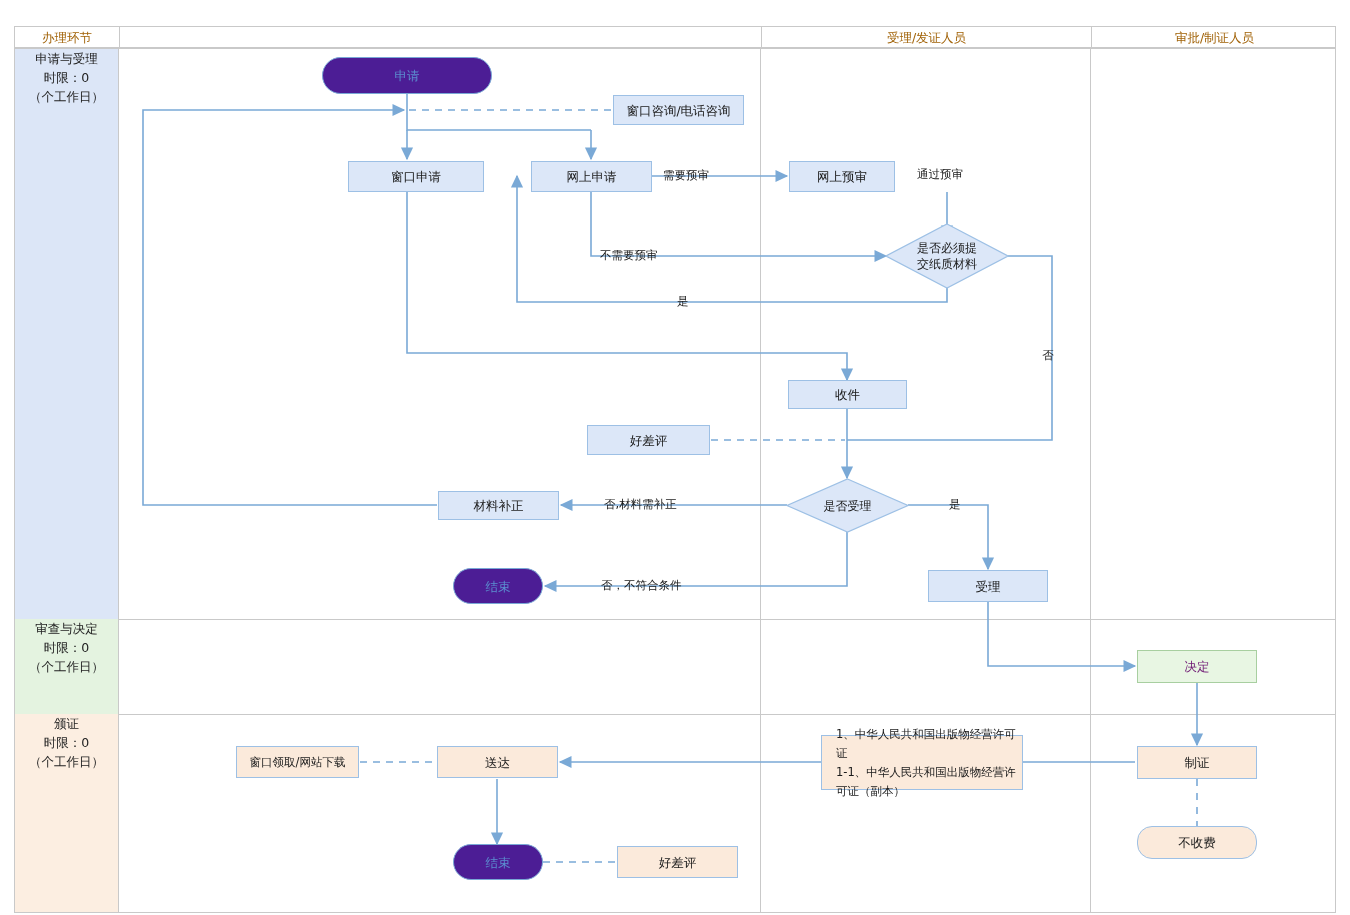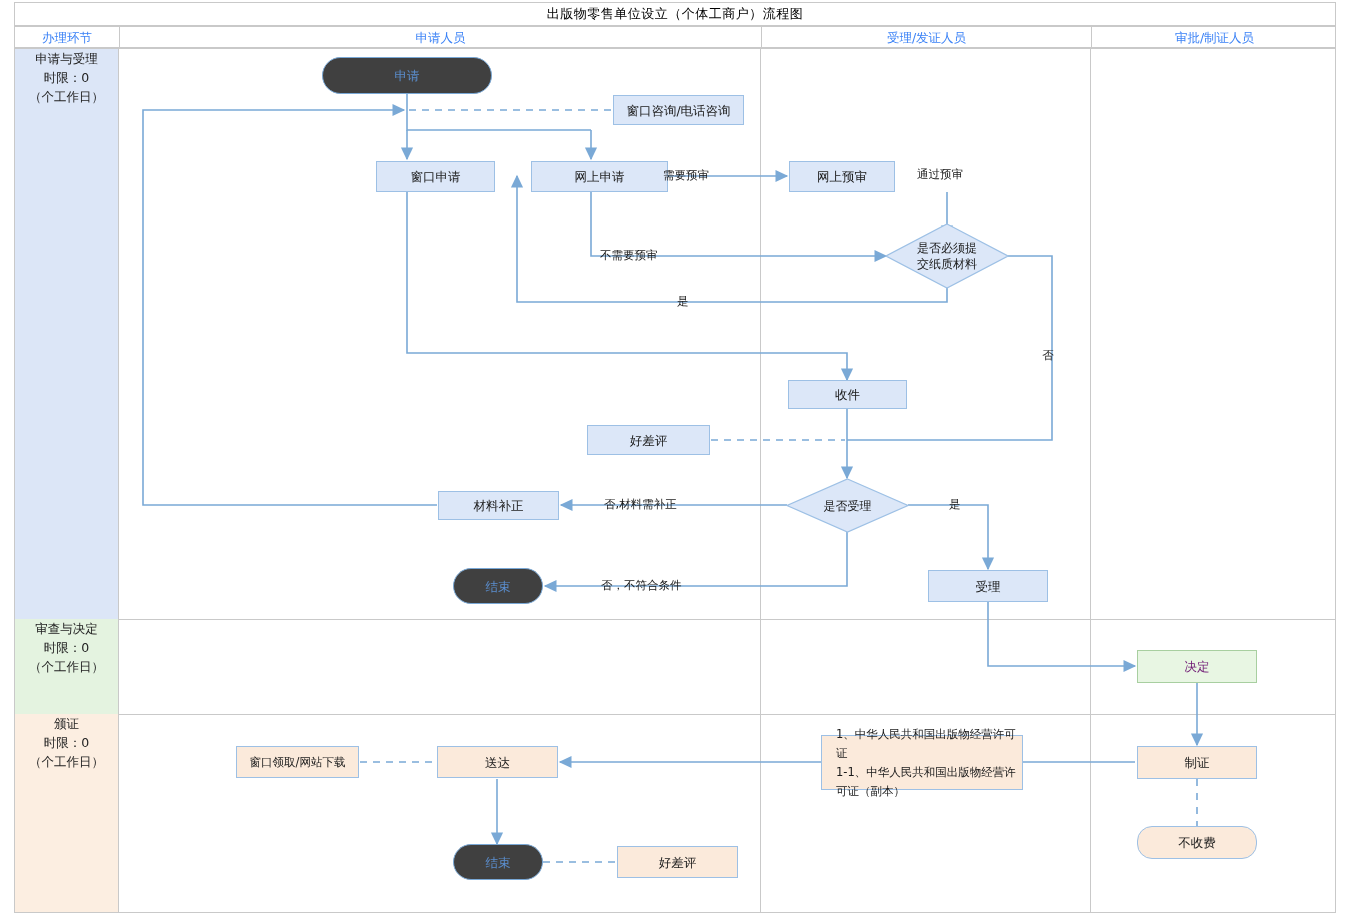--- a/index.html
+++ b/index.html
@@ -5,67 +5,63 @@
   html,body{margin:0;padding:0;background:#ffffff;}
   body{font-family:"DejaVu Sans","Liberation Sans",sans-serif;}
   #root{position:relative;width:1350px;height:915px;background:#ffffff;overflow:hidden;}
 
   
   .frame{position:absolute;border:1px solid #c9c9c9;box-sizing:border-box;}
   #title-row{left:14px;top:2px;width:1322px;height:24px;display:flex;align-items:center;justify-content:center;background:#fff;}
   #title-text{font-size:13px;color:#000;letter-spacing:.5px;}
 
   #header-row{left:14px;top:26px;width:1322px;height:22px;background:#fff;}
-  .hdr-cell{position:absolute;top:0;height:22px;display:flex;align-items:center;justify-content:center;font-size:12.5px;color:#3b82f6;box-sizing:border-box;}
+  .hdr-cell{position:absolute;top:0;height:22px;display:flex;align-items:center;justify-content:center;font-size:12.5px;color:#a16207;box-sizing:border-box;}
   .vdiv{position:absolute;width:1px;background:#c9c9c9;}
   .hdiv{position:absolute;height:1px;background:#c9c9c9;}
 
   #body-frame{left:14px;top:48px;width:1322px;height:865px;background:#fff;}
 
   
   .lane{position:absolute;left:15px;width:103px;box-sizing:border-box;
         display:flex;align-items:flex-start;justify-content:center;text-align:center;
         font-size:12.5px;color:#222;line-height:19px;}
   #lane-1{top:49px;height:570px;background:#dce6f7;}
   #lane-2{top:619px;height:95px;background:#e4f3e0;}
   #lane-3{top:714px;height:198px;background:#fceee1;}
 
   
   .node{position:absolute;box-sizing:border-box;display:flex;align-items:center;
         justify-content:center;text-align:center;font-size:12.5px;line-height:17px;}
   .blue{background:#dce7f8;border:1px solid #9dc0e5;color:#1a1a1a;}
   .green{background:#e8f6e3;border:1px solid #a8cfa0;color:#701a75;}
   .peach{background:#fbeadb;border:1px solid #9dc0e5;color:#1a1a1a;}
-  .term{background:#404040;border:1px solid #79a8d6;border-radius:19px;color:#5b8fd0;}
+  .term{background:#4c1d95;border:1px solid #79a8d6;border-radius:19px;color:#5b8fd0;}
   .diamond-wrap{position:absolute;}
   .diamond-wrap svg{position:absolute;left:0;top:0;}
   .diamond-label{position:absolute;left:0;top:0;width:100%;height:100%;
         display:flex;align-items:center;justify-content:center;text-align:center;
         font-size:12px;line-height:16px;color:#1a1a1a;}
 
   
   .elabel{position:absolute;font-size:11.5px;color:#1a1a1a;white-space:nowrap;background:transparent;}
   .elabel.vert{writing-mode:vertical-rl;}
 
   
   #wires{position:absolute;left:0;top:0;width:1350px;height:915px;pointer-events:none;}
 </style>
 </head>
 <body>
 
 <div id="root">
 
-  <div id="title-row" class="frame">
-    <span id="title-text">出版物零售单位设立（个体工商户）流程图</span>
-  </div>
 
   <div id="header-row" class="frame">
     <div class="hdr-cell" style="left:0;width:104px;">办理环节</div>
     <div class="vdiv" style="left:104px;top:0;height:22px;"></div>
-    <div class="hdr-cell" style="left:105px;width:641px;">申请人员</div>
     <div class="vdiv" style="left:746px;top:0;height:22px;"></div>
     <div class="hdr-cell" style="left:747px;width:329px;">受理/发证人员</div>
     <div class="vdiv" style="left:1076px;top:0;height:22px;"></div>
     <div class="hdr-cell" style="left:1077px;width:245px;">审批/制证人员</div>
   </div>
 
   <div id="body-frame" class="frame"></div>
 
   <div class="vdiv" style="left:118px;top:48px;height:865px;"></div>
   <div class="vdiv" style="left:760px;top:48px;height:865px;"></div>
@@ -150,23 +146,23 @@
       <path d="M360,762 L436,762" stroke-dasharray="7,6"></path>
 
       <path d="M543,862 L616,862" stroke-dasharray="7,6"></path>
     </g>
   </svg>
 
   <div class="node term" style="left:322px;top:57px;width:170px;height:37px;">申请</div>
 
   <div class="node blue" style="left:613px;top:95px;width:131px;height:30px;">窗口咨询/电话咨询</div>
 
-  <div class="node blue" style="left:348px;top:161px;width:119px;height:31px;margin-left:28px;">窗口申请</div>
-
-  <div class="node blue" style="left:531px;top:161px;width:137px;height:31px;">网上申请</div>
+  <div class="node blue" style="left:348px;top:161px;width:136px;height:31px;">窗口申请</div>
+
+  <div class="node blue" style="left:531px;top:161px;width:121px;height:31px;">网上申请</div>
 
   <div class="node blue" style="left:789px;top:161px;width:106px;height:31px;">网上预审</div>
 
   <div class="diamond-wrap" style="left:885px;top:223px;width:124px;height:66px;">
     <svg width="124" height="66" viewBox="0 0 124 66">
       <polygon points="62,1 123,33 62,65 1,33" fill="#dce7f8" stroke="#9dc0e5" stroke-width="1.2"></polygon>
     </svg>
     <div class="diamond-label">
       <div>
         <div>是否必须提</div>

